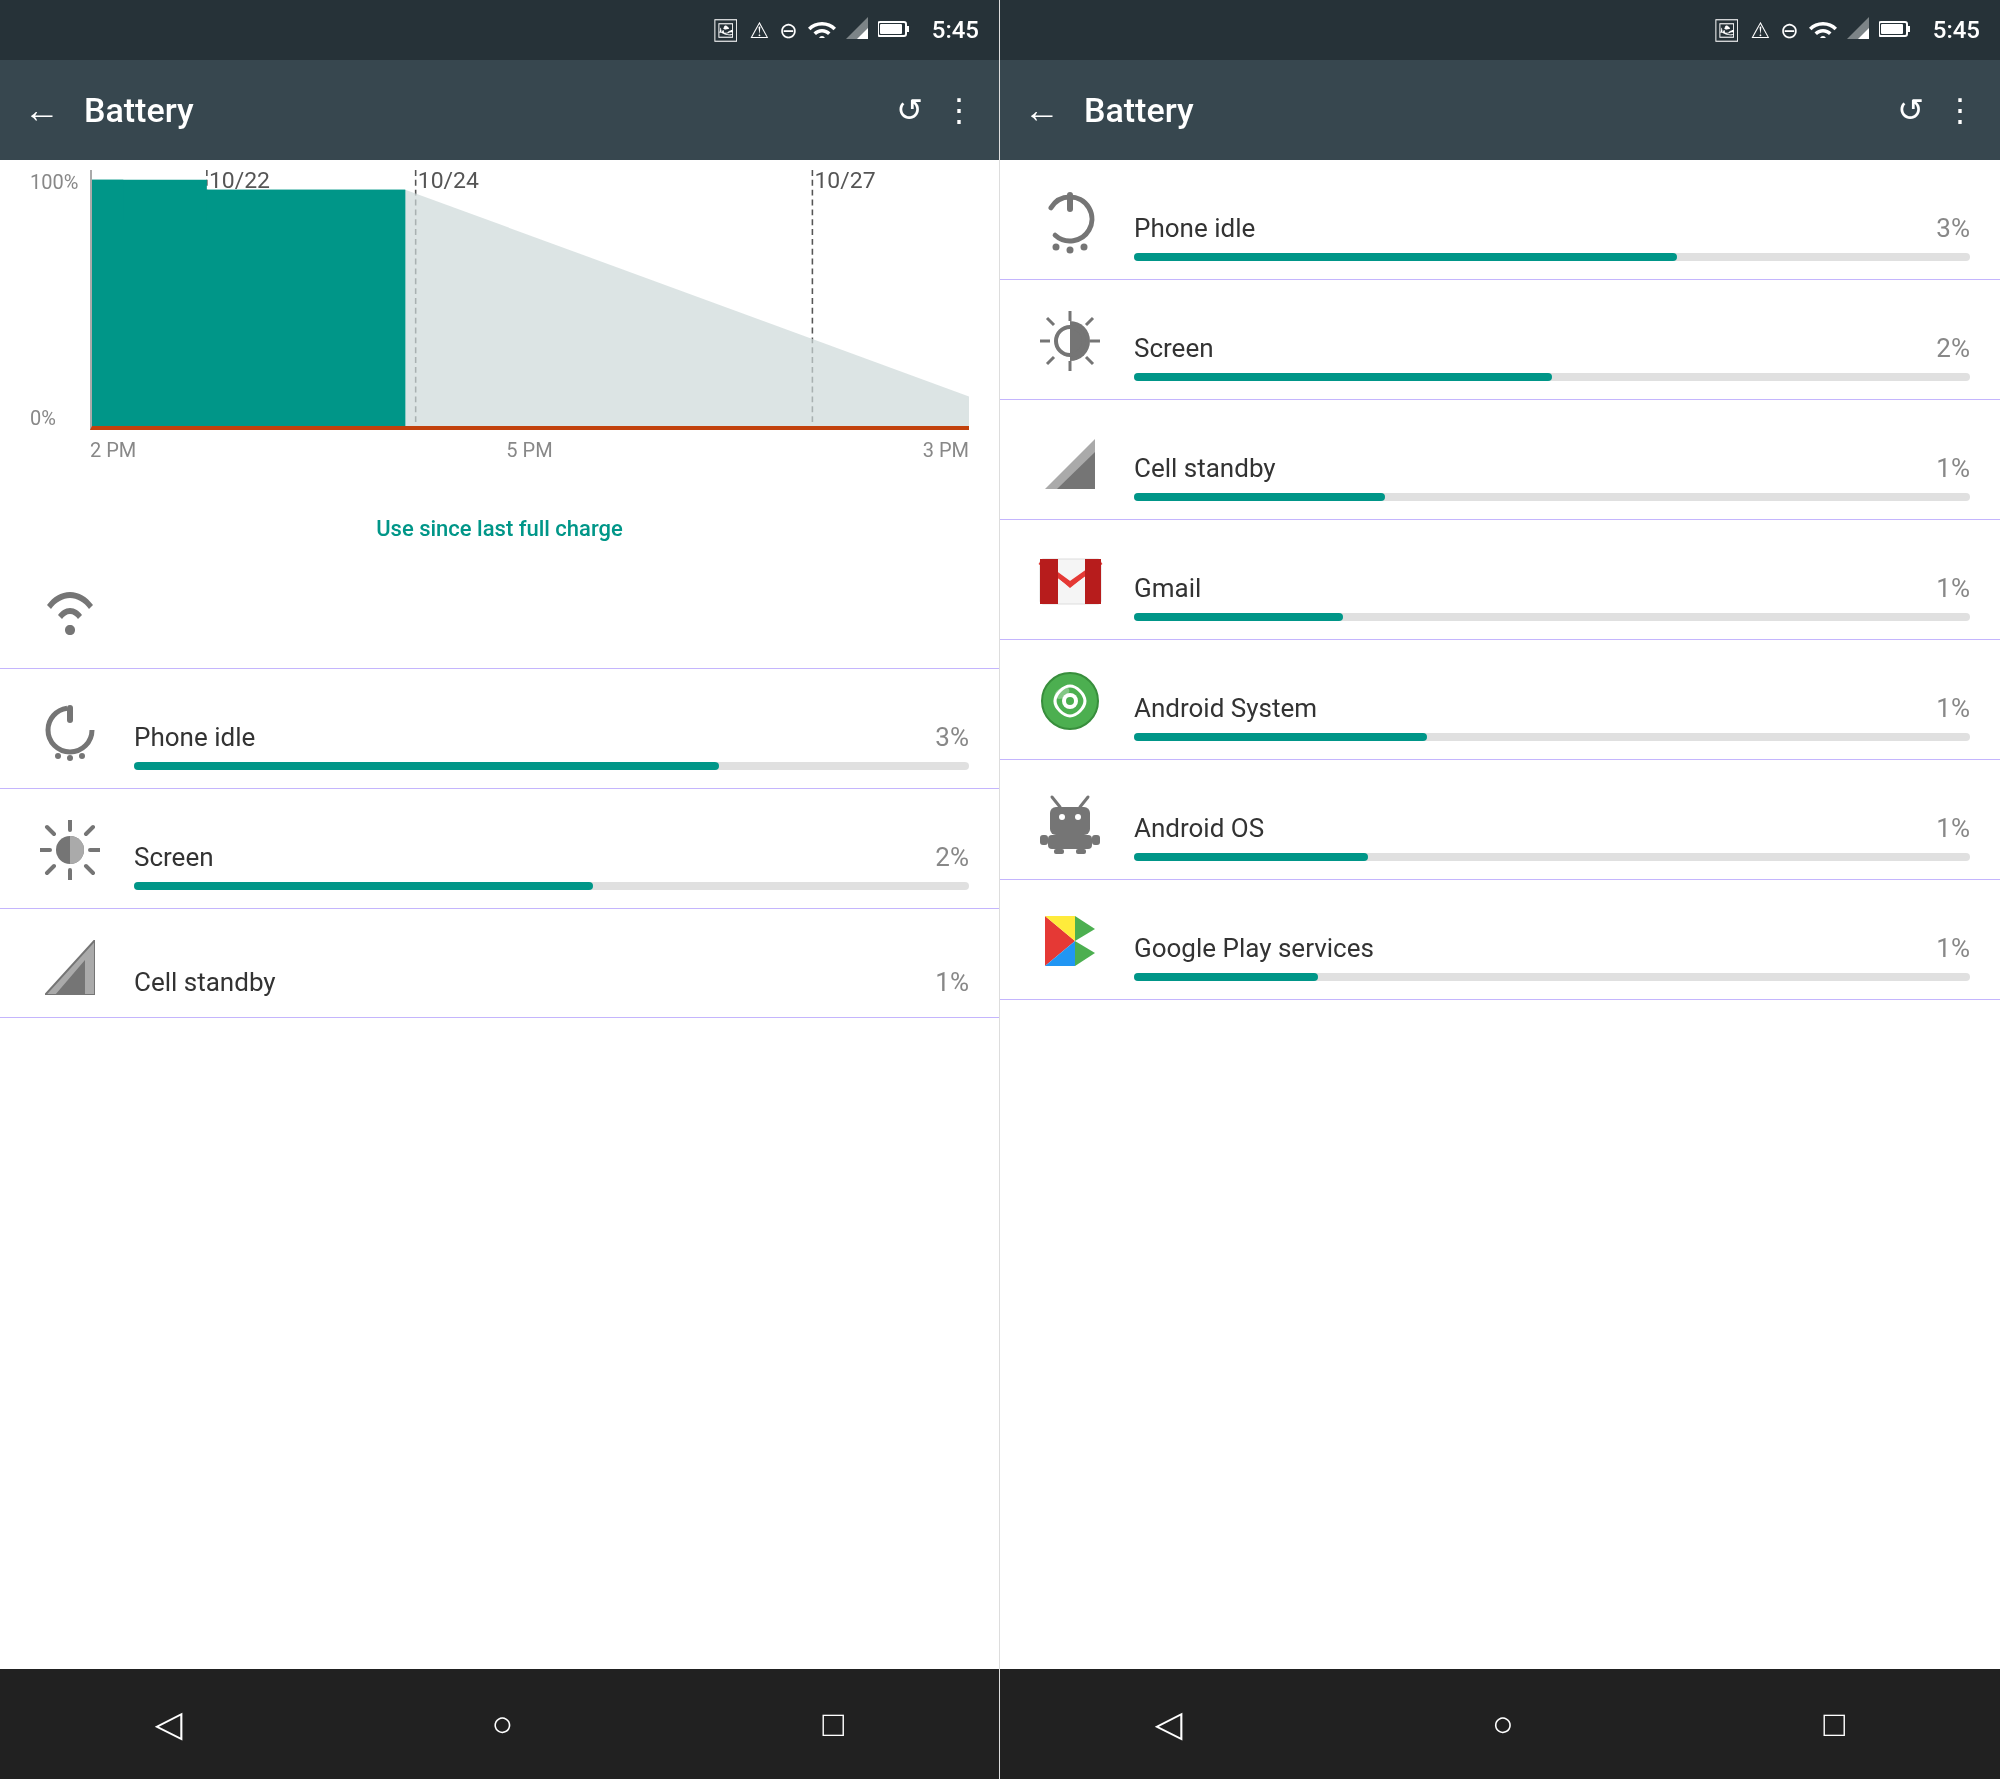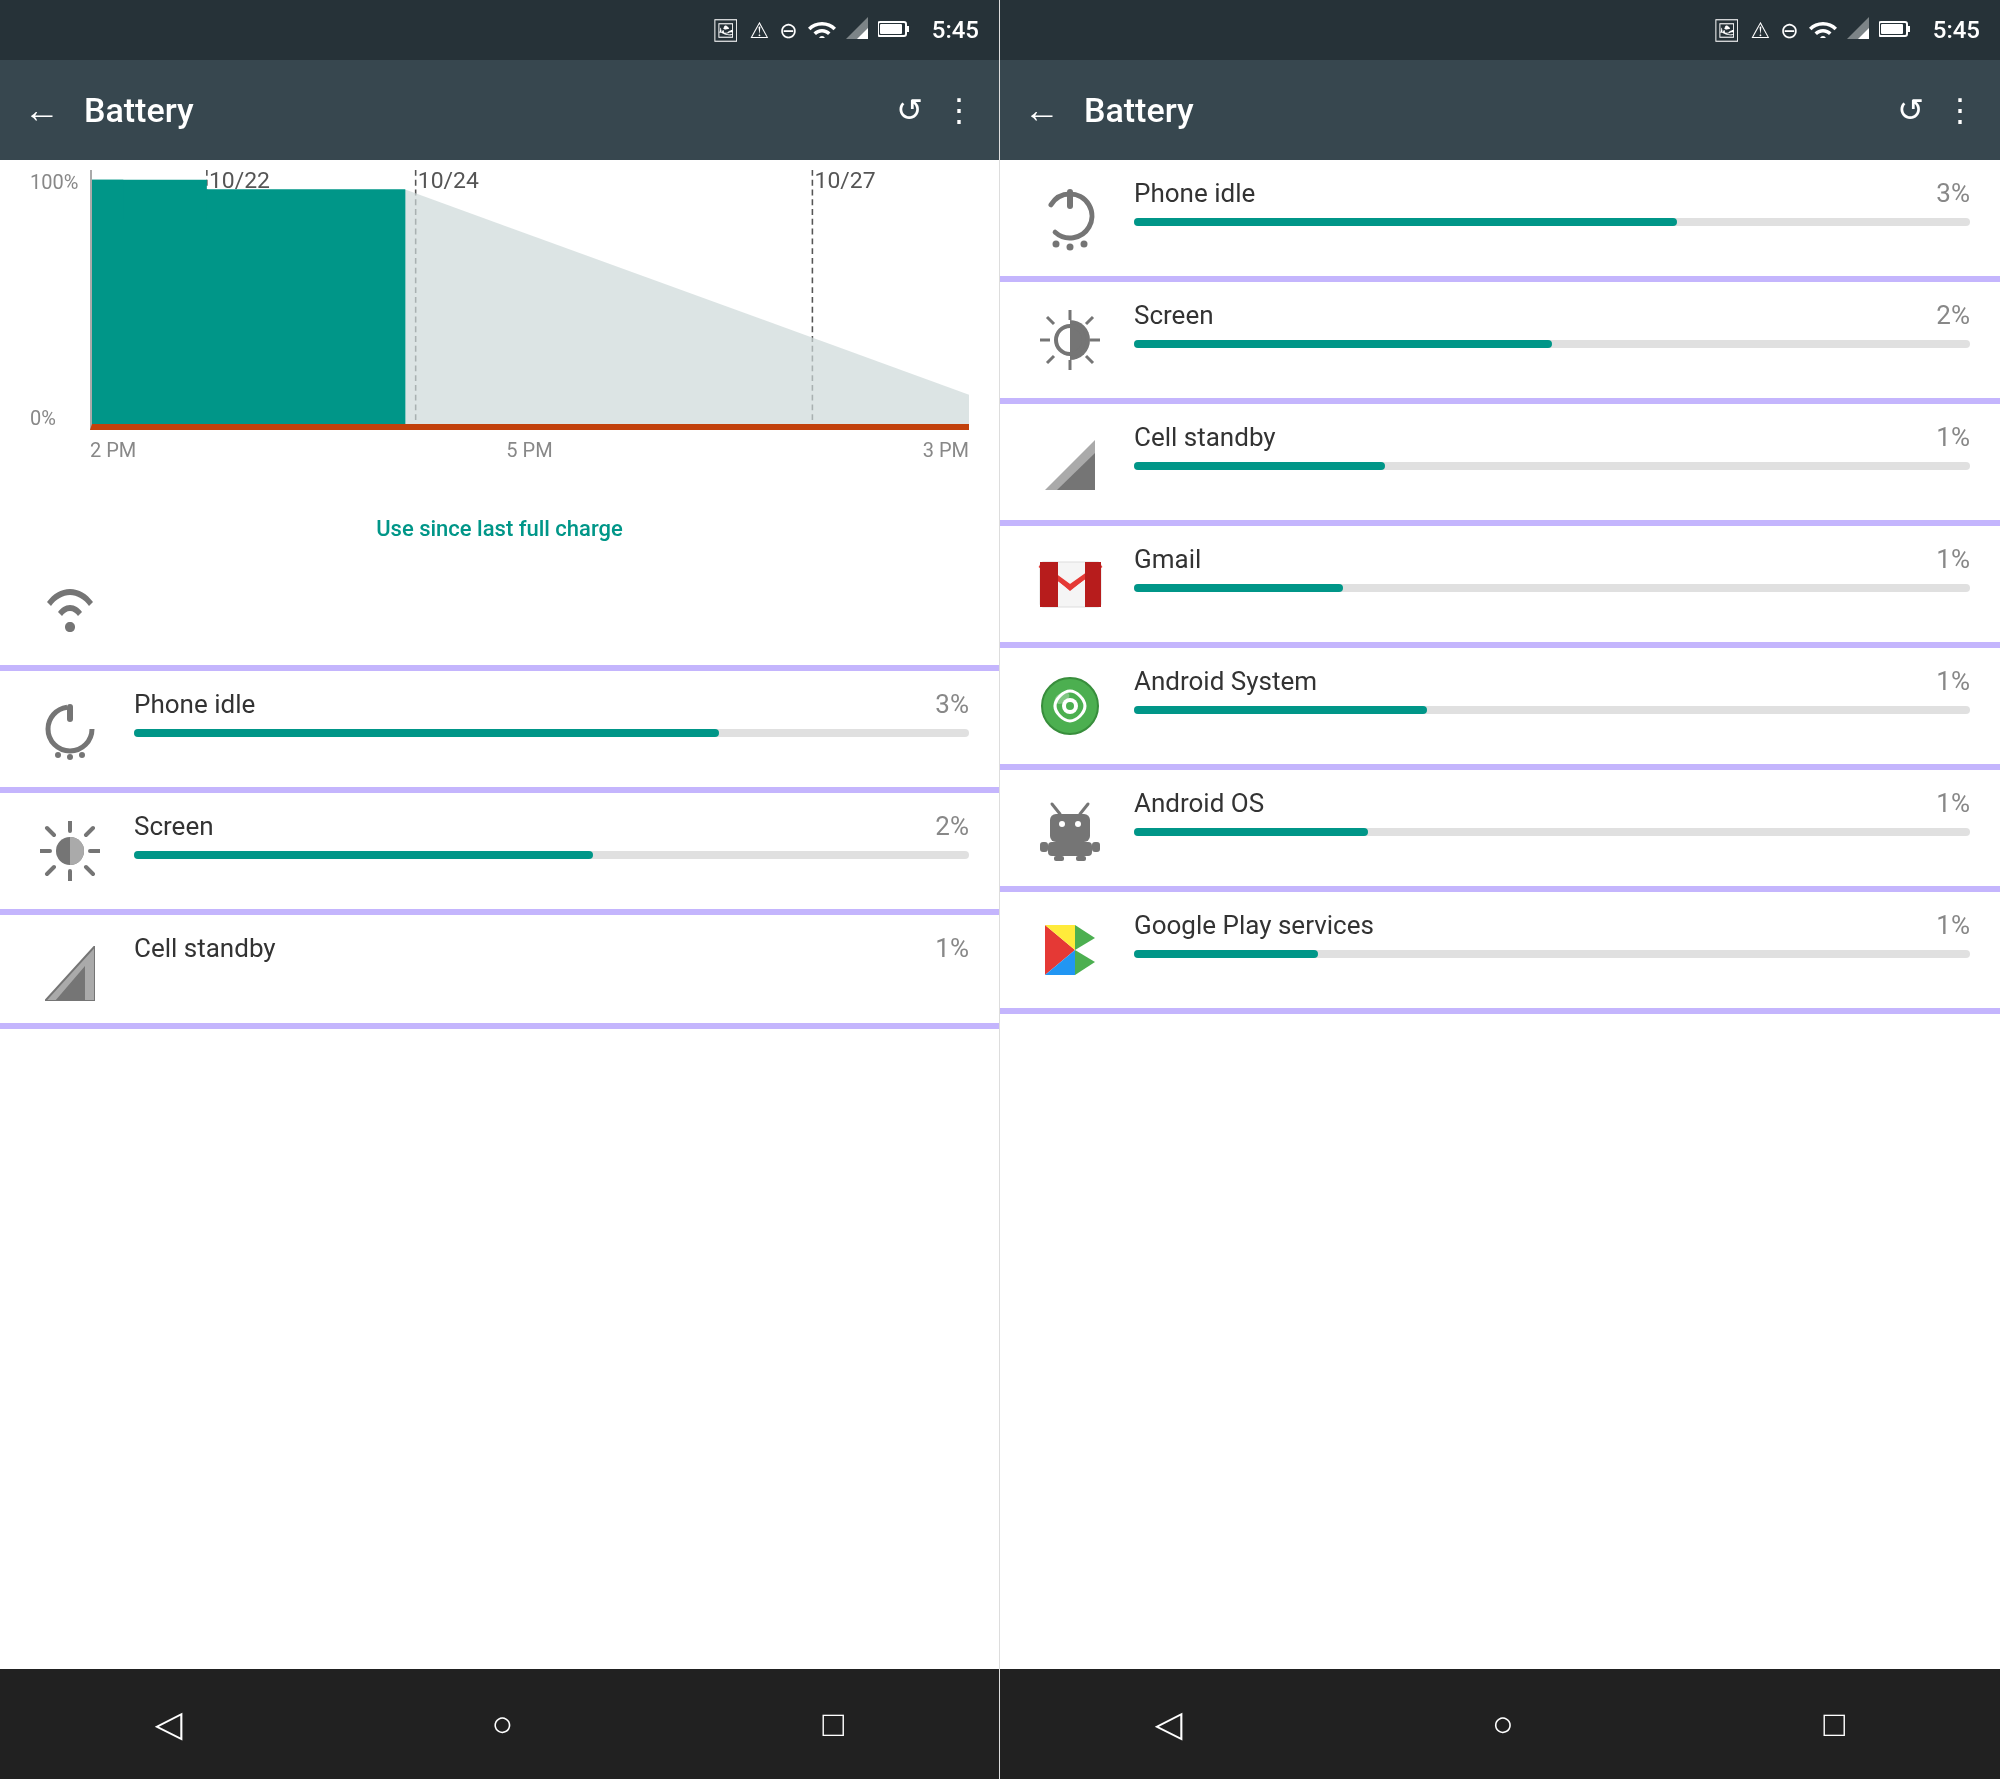--- a/index.html
+++ b/index.html
@@ -87,21 +87,21 @@
       flex-direction: column;
       justify-content: space-between;
       height: 260px;
       font-size: 20px;
       color: #888;
     }
     .chart-canvas {
       margin-left: 60px;
       height: 260px;
       position: relative;
-      border-bottom: 6px solid #c2410c;
+      border-bottom: 4px solid #c2410c;
       border-left: 2px solid #aaa;
     }
     .chart-svg {
       width: 100%;
       height: 100%;
     }
     .chart-x-labels {
       margin-left: 60px;
       display: flex;
       justify-content: space-between;
@@ -111,23 +111,23 @@
     }
     .section-header {
       padding: 16px 30px 8px 30px;
       font-size: 22px;
       color: #009688;
       font-weight: 500;
       text-align: center;
     }
     .usage-item {
       display: flex;
-      align-items: flex-start;
+      align-items: flex-end;
       padding: 18px 30px;
-      border-bottom: 6px solid #c4b5fd;
+      border-bottom: 1px solid #c4b5fd;
       min-height: 120px;
     }
     .item-icon {
       width: 80px;
       height: 80px;
       display: flex;
       align-items: center;
       justify-content: center;
       flex-shrink: 0;
       margin-right: 24px;

